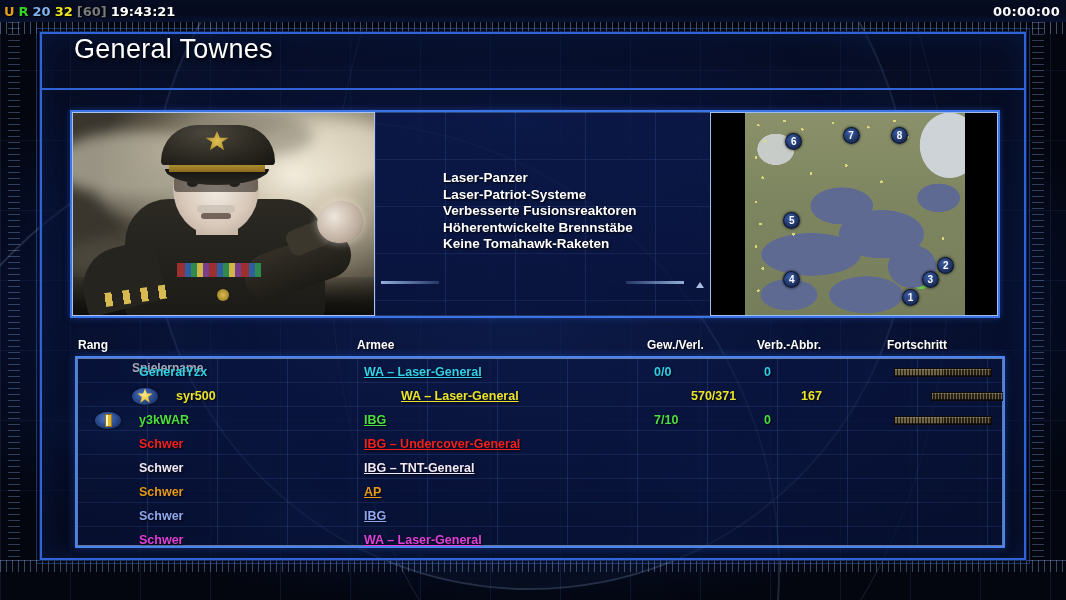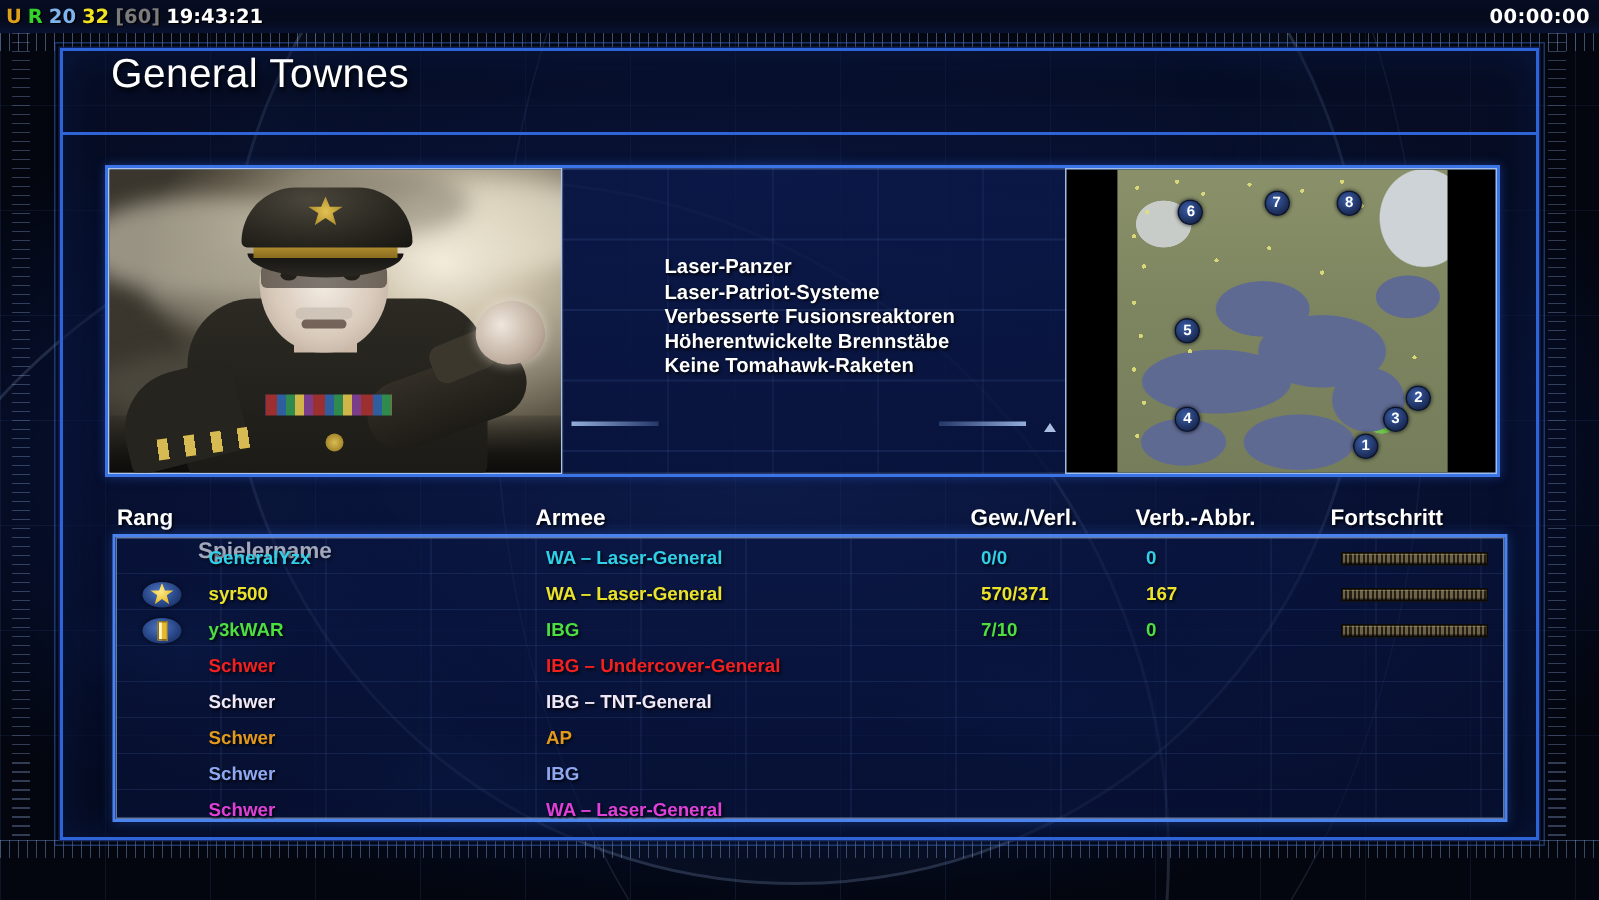--- a/index.html
+++ b/index.html
@@ -269,21 +269,21 @@
     color:#fff; font-size:10px; font-weight:bold;
     display:flex; align-items:center; justify-content:center;
     box-shadow:0 0 3px rgba(0,0,0,.8);
     font-family:"Liberation Sans", sans-serif;
   }
 
   
   .table-head {
     position:absolute; left:28px; top:300px; width:930px; height:22px;
     display:flex; align-items:center;
-    color:#ffffff; font-size:15px; font-weight:bold;
+    color:#ffffff; font-size:12px; font-weight:bold;
     text-shadow:1px 1px 2px rgba(0,0,0,.85);
   }
   .table-box {
     position:absolute; left:33px; top:322px; width:930px; height:192px;
     border:2px solid #4a83ee;
     box-shadow:inset 0 0 0 1px rgba(175,205,252,.55), 0 0 8px rgba(40,90,200,.45);
     background:rgba(10,24,72,.38);
     overflow:hidden;
   }
   .table-box .gridlines {
@@ -293,21 +293,21 @@
       linear-gradient(to bottom, rgba(95,135,215,.14) 1px, transparent 1px);
     background-size:70px 24px;
   }
   .row {
     position:relative; height:24px; display:flex; align-items:center;
     font-size:12.5px; font-weight:bold;
     text-shadow:1px 1px 2px rgba(0,0,0,.8);
   }
   .c-rank  { width:62px; flex:none; display:flex; justify-content:center; align-items:center; }
   .c-name  { width:225px; flex:none; }
-  .c-army  { width:290px; flex:none; }
+  .c-army  { width:290px; flex:none;text-decoration:underline; }
   .c-wl    { width:110px; flex:none; }
   .c-dc    { width:130px; flex:none; }
   .c-prog  { flex:1; }
 
   .hd-rank { width:62px; flex:none; padding-left:8px; }
   .hd-name { width:225px; flex:none;margin-top:45px; }
   .hd-army { width:290px; flex:none; }
   .hd-wl   { width:110px; flex:none; }
   .hd-dc   { width:130px; flex:none; }
   .hd-prog { flex:1; }
@@ -476,21 +476,21 @@
           <div class="row" style="color: rgb(47, 208, 232);">
             <div class="c-rank"></div>
             <div class="c-name">GeneralYzx</div>
             <div class="c-army">WA – Laser-General</div>
             <div class="c-wl">0/0</div>
             <div class="c-dc">0</div>
             <div class="c-prog">
               <div class="progbar"></div>
             </div>
           </div>
-          <div class="row" style="color: rgb(234, 227, 42);">
+          <div class="row" style="color: rgb(234, 227, 42); padding-left: 37px;">
             <div class="c-rank">
               <span class="badge-star">
                 <i></i>
               </span>
             </div>
             <div class="c-name">syr500</div>
             <div class="c-army">WA – Laser-General</div>
             <div class="c-wl">570/371</div>
             <div class="c-dc">167</div>
             <div class="c-prog">

